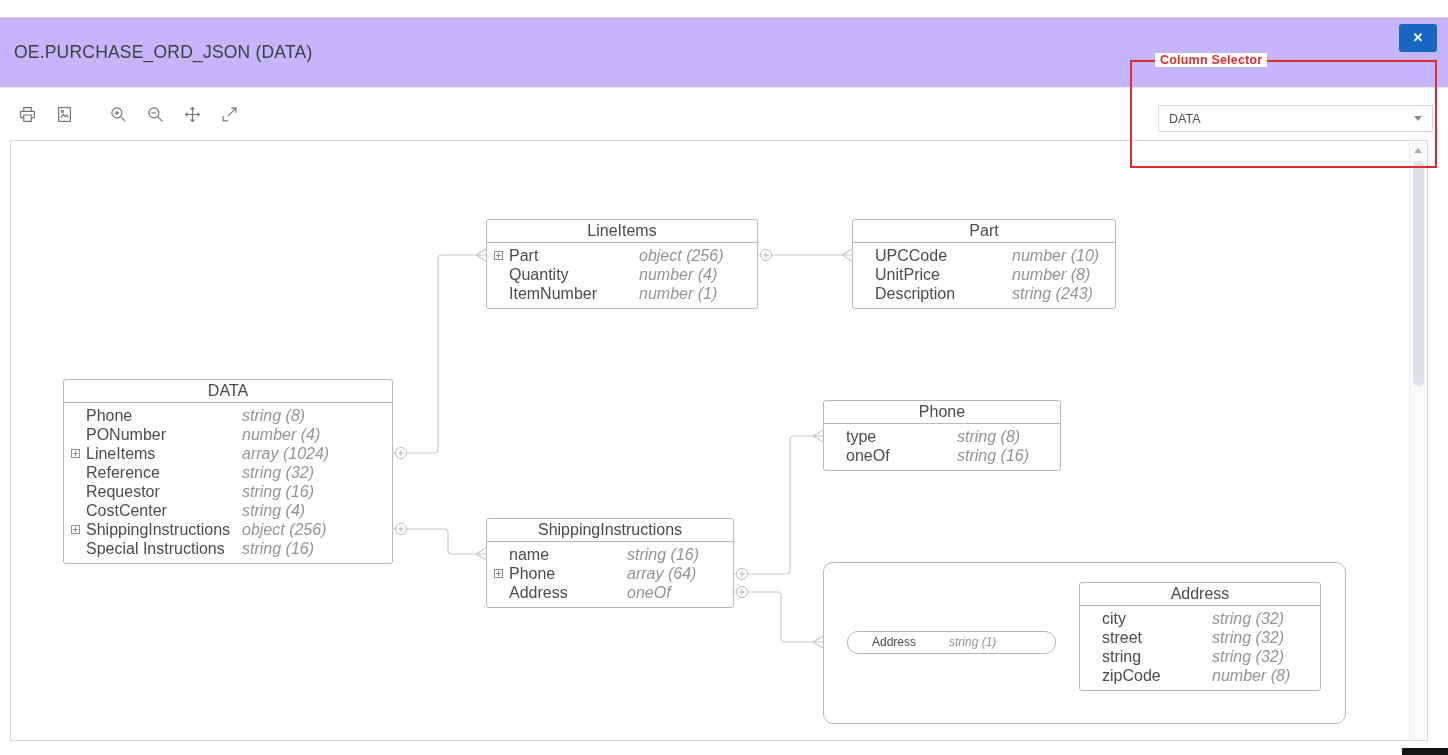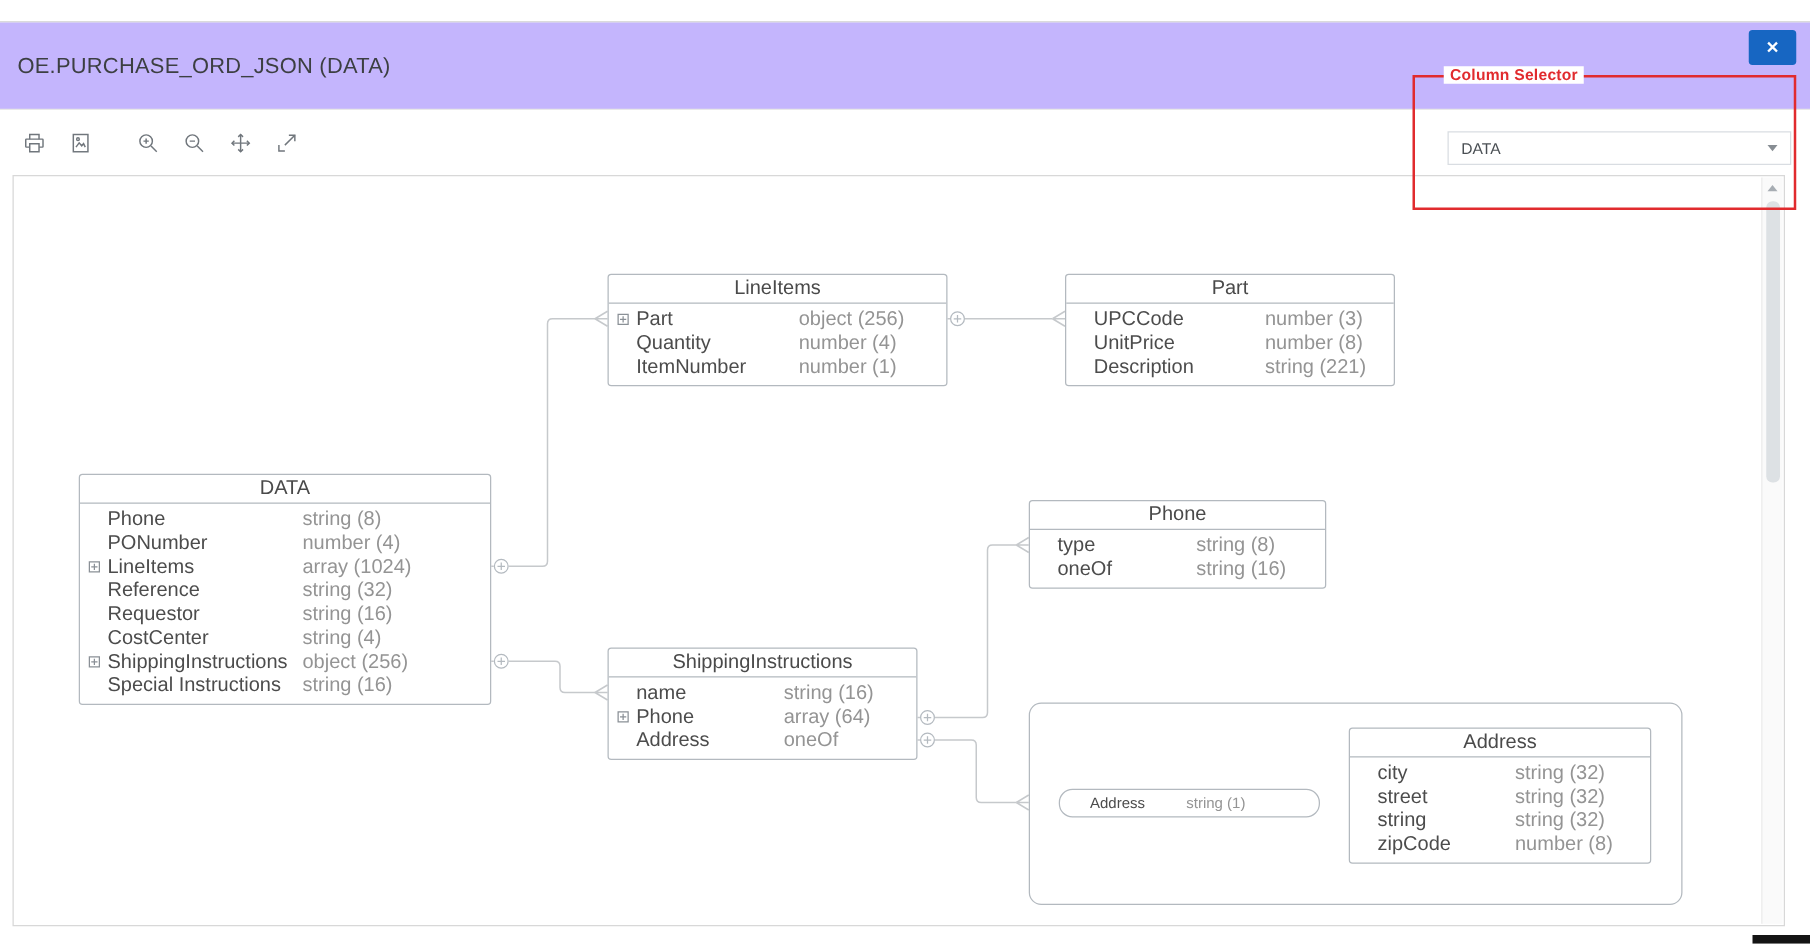--- a/index.html
+++ b/index.html
@@ -19,21 +19,21 @@
   .tool-btn svg { display:block; }
 
   .canvas { position:absolute; left:10px; top:140px; width:1418px; height:601px; border:1px solid #d8d8d8; background:#fff; }
   .connectors { position:absolute; left:0; top:0; width:1418px; height:601px; }
 
   .entity { position:absolute; background:#fff; border:1px solid #b3b9bf; border-radius:3px; font-size:16px; color:#4c4c4c; z-index:5; }
   .entity-header { text-align:center; height:23px; line-height:22px; border-bottom:1px solid #b3b9bf; color:#4a4a4a; }
   .entity-body { padding:3px 0 5px; }
   .entity-row { position:relative; height:19px; line-height:19px; white-space:nowrap; }
   .row-name { margin-left:22px; }
-  .row-type { position:absolute; left:var(--tl); color:#949494; }
+  .row-type { position:absolute; left:var(--tl); color:#949494;font-style:italic; }
   .expander { position:absolute; left:7px; top:5px; width:9px; height:9px; border:1px solid #8a9096; background:#fff; }
   .expander::before { content:''; position:absolute; left:1px; right:1px; top:3px; height:1px; background:#8a9096; }
   .expander::after  { content:''; position:absolute; top:1px; bottom:1px; left:3px; width:1px; background:#8a9096; }
 
   .group-box { position:absolute; left:812px; top:421px; width:523px; height:162px; border:1px solid #b3b9bf; border-radius:10px; background:#fff; z-index:4; }
   .pill { position:absolute; left:836px; top:490px; width:209px; height:23px; line-height:21px; border:1px solid #b3b9bf; border-radius:11px; background:#fff; font-size:12px; color:#4c4c4c; z-index:5; }
   .pill .row-name { margin-left:24px; }
   .pill .row-type { left:101px; }
 
   .vscrollbar { position:absolute; right:1px; top:1px; bottom:1px; width:17px; background:#fafafa; border-left:1px solid #ececec; z-index:8; }
@@ -218,29 +218,29 @@
         <span class="row-type">number (1)</span>
       </div>
     </div>
   </div>
 
   <div class="entity" style="left:841px;top:78px;width:264px;--tl:159px">
     <div class="entity-header">Part</div>
     <div class="entity-body">
       <div class="entity-row">
         <span class="row-name">UPCCode</span>
-        <span class="row-type">number (3)</span>
+        <span class="row-type">number (10)</span>
       </div>
       <div class="entity-row">
         <span class="row-name">UnitPrice</span>
         <span class="row-type">number (8)</span>
       </div>
       <div class="entity-row">
         <span class="row-name">Description</span>
-        <span class="row-type">string (221)</span>
+        <span class="row-type">string (243)</span>
       </div>
     </div>
   </div>
 
   <div class="entity" style="left:812px;top:259px;width:238px;--tl:133px">
     <div class="entity-header">Phone</div>
     <div class="entity-body">
       <div class="entity-row">
         <span class="row-name">type</span>
         <span class="row-type">string (8)</span>

